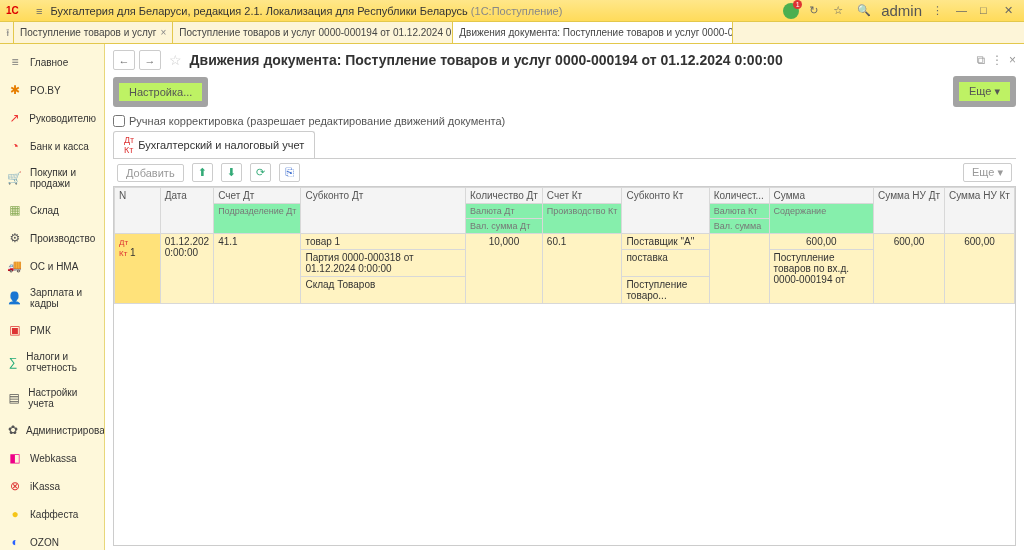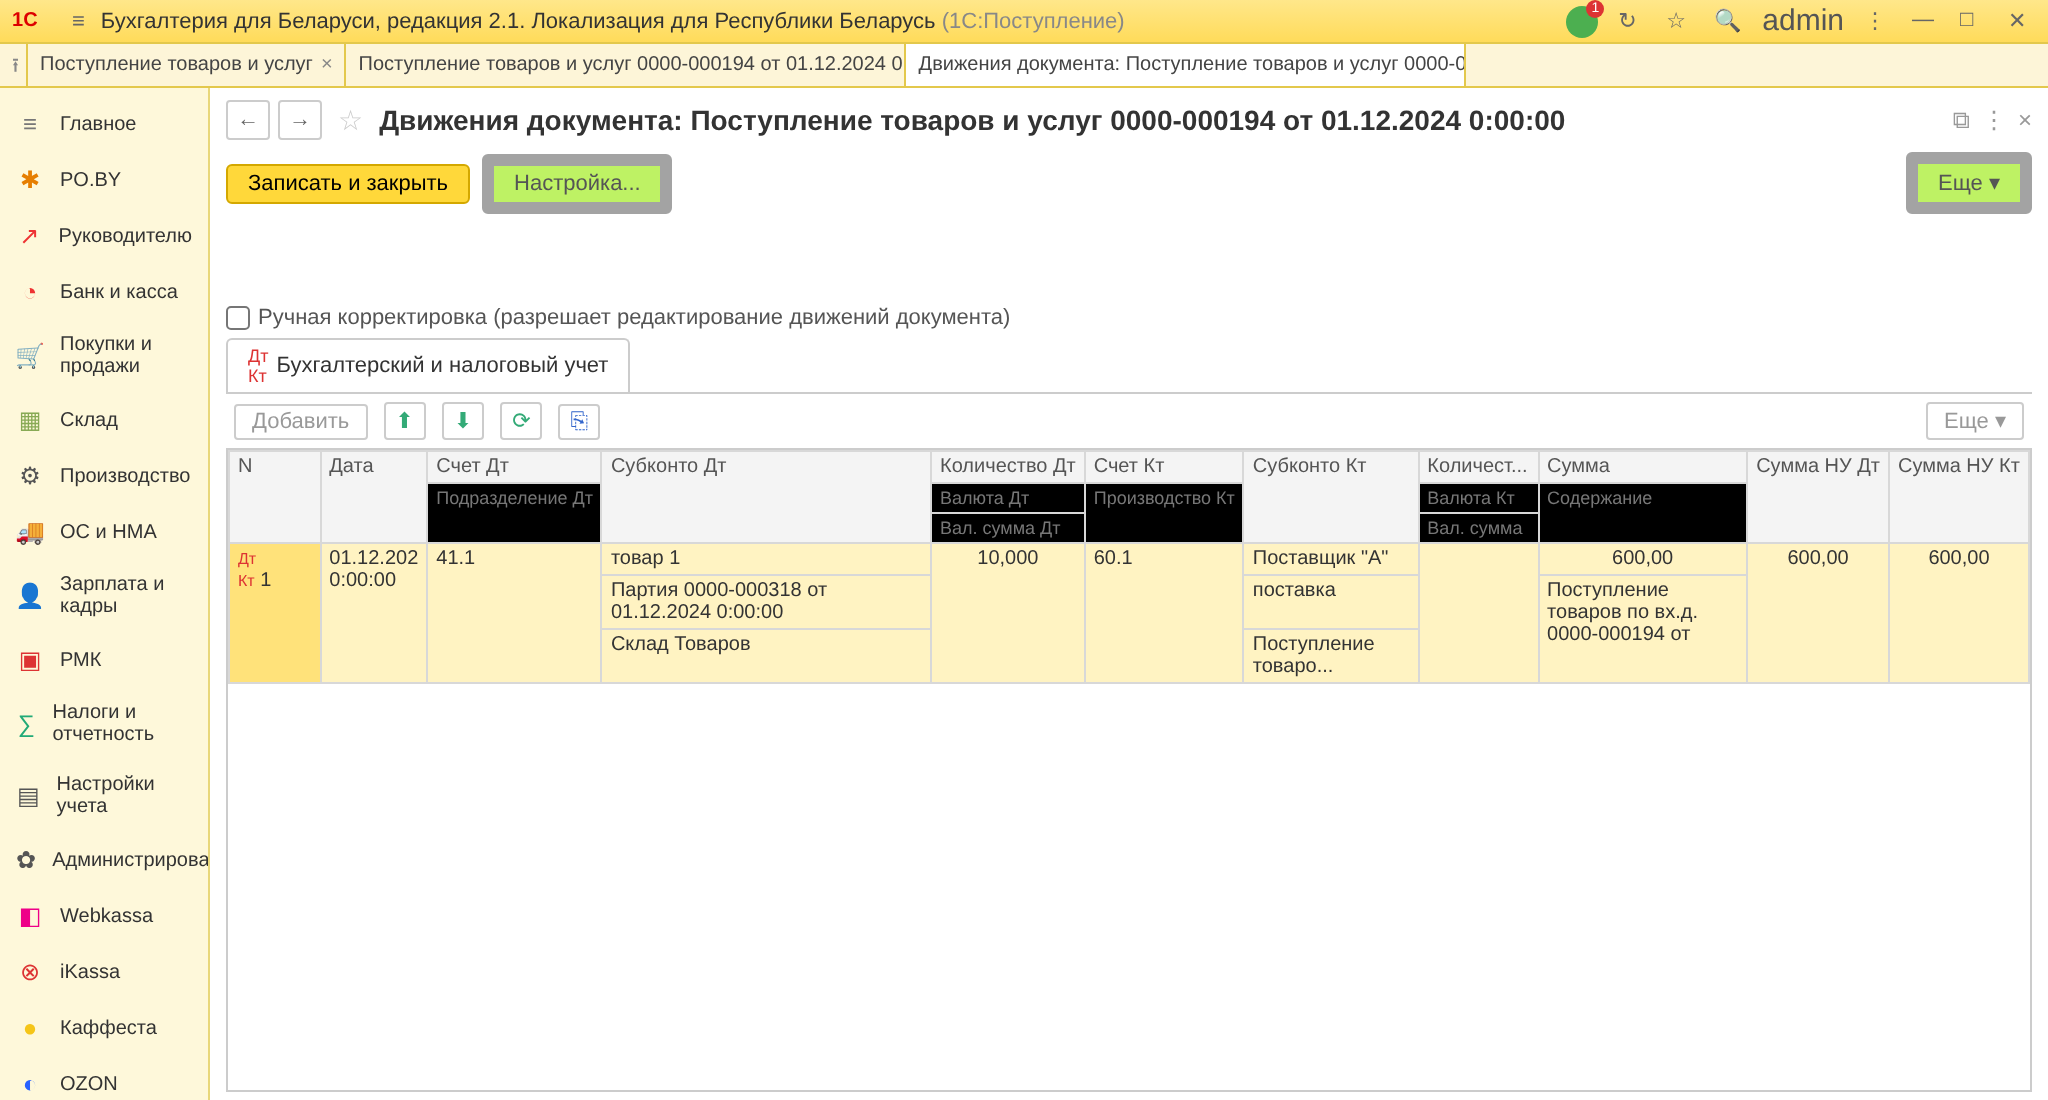--- a/index.html
+++ b/index.html
@@ -41,37 +41,37 @@
 .navbtn { width:22px;height:20px;border:1px solid #ccc;background:#fff;display:flex;align-items:center;justify-content:center;font-size:11px;color:#666;cursor:pointer;border-radius:2px;}
 .star { color:#ccc;font-size:14px;margin:0 4px;}
 .doc-title { font-size:14px;font-weight:bold;color:#333;}
 .header-right { margin-left:auto; display:flex; gap:6px; }
 .header-right .ico{color:#999;font-size:12px;cursor:pointer;}
 
 .btnrow { display:flex;align-items:center;gap:6px;padding:2px 0 6px;}
 .btn-yellow { background:#ffd83a;border:1px solid #d4a800;padding:3px 10px;font-size:11px;border-radius:3px;cursor:pointer;}
 .btn-plain { background:#bef264;border:6px solid #a3a3a3;padding:3px 10px;font-size:11px;border-radius:3px;cursor:pointer;color:#555;}
 .btn-more { margin-left:auto; }
-.checkrow { display:flex;align-items:center;gap:4px;padding:2px 0 4px;font-size:11px;color:#555;margin-top:38px;}
+.checkrow { display:flex;align-items:center;gap:4px;padding:2px 0 4px;font-size:11px;color:#555;}
 .checkrow input{width:12px;height:12px;}
 
 .subtabs { display:flex;border-bottom:1px solid #ccc;}
 .subtabs .stab { padding:3px 10px;border:1px solid #ccc;border-bottom:none;background:#fff;font-size:11px;display:flex;align-items:center;gap:4px;border-radius:3px 3px 0 0;}
 .subtabs .stab .ticon{color:#d33;font-size:9px;}
 
 .tabletools { display:flex;align-items:flex-end;gap:8px;padding:4px 4px;}
 .tabletools .tb { border:1px solid #ccc;background:#fff;padding:2px 8px;font-size:11px;color:#999;border-radius:2px;cursor:pointer;}
 .tabletools .tb.ico { padding:2px 5px;color:#3a7; }
 .tabletools .tb.icoblue{color:#36c;padding:2px 5px;}
 
 .grid { border:1px solid #ccc; flex:1; overflow:auto; font-size:10px; }
 .grid table { border-collapse:collapse; width:100%; }
 .grid th, .grid td { border:1px solid #d8d8d8; padding:2px 4px; text-align:left; vertical-align:top; }
 .grid thead th { background:#f4f4f4; color:#555; font-weight:normal; white-space:nowrap;}
-.grid thead .sub th { background:#000000; font-size:9px; color:#777;}
+.grid thead .sub th { background:#86efac; font-size:9px; color:#777;}
 .grid tbody tr.selrow td { background:#fff3c2; }
 .grid tbody tr.selrow td.first { background:#ffe27a; }
 .grid .num { text-align:center; }
 .grid .rowico { color:#d33;font-size:8px;}
 
 </style>
 </head>
 <body>
 
 <div class="titlebar">
@@ -189,21 +189,20 @@
       <span class="star">☆</span>
       <span class="doc-title">Движения документа: Поступление товаров и услуг 0000-000194 от 01.12.2024 0:00:00</span>
       <div class="header-right">
         <span class="ico">⧉</span>
         <span class="ico">⋮</span>
         <span class="ico">×</span>
       </div>
     </div>
 
     <div class="btnrow">
-      <button class="btn-yellow">Записать и закрыть</button>
       <button class="btn-plain">Настройка...</button>
       <button class="btn-plain btn-more"><span>Еще</span> ▾</button>
     </div>
 
     <label class="checkrow">
       <input type="checkbox" style="">
       <span>Ручная корректировка (разрешает редактирование движений документа)</span>
     </label>
 
     <div class="subtabs">

